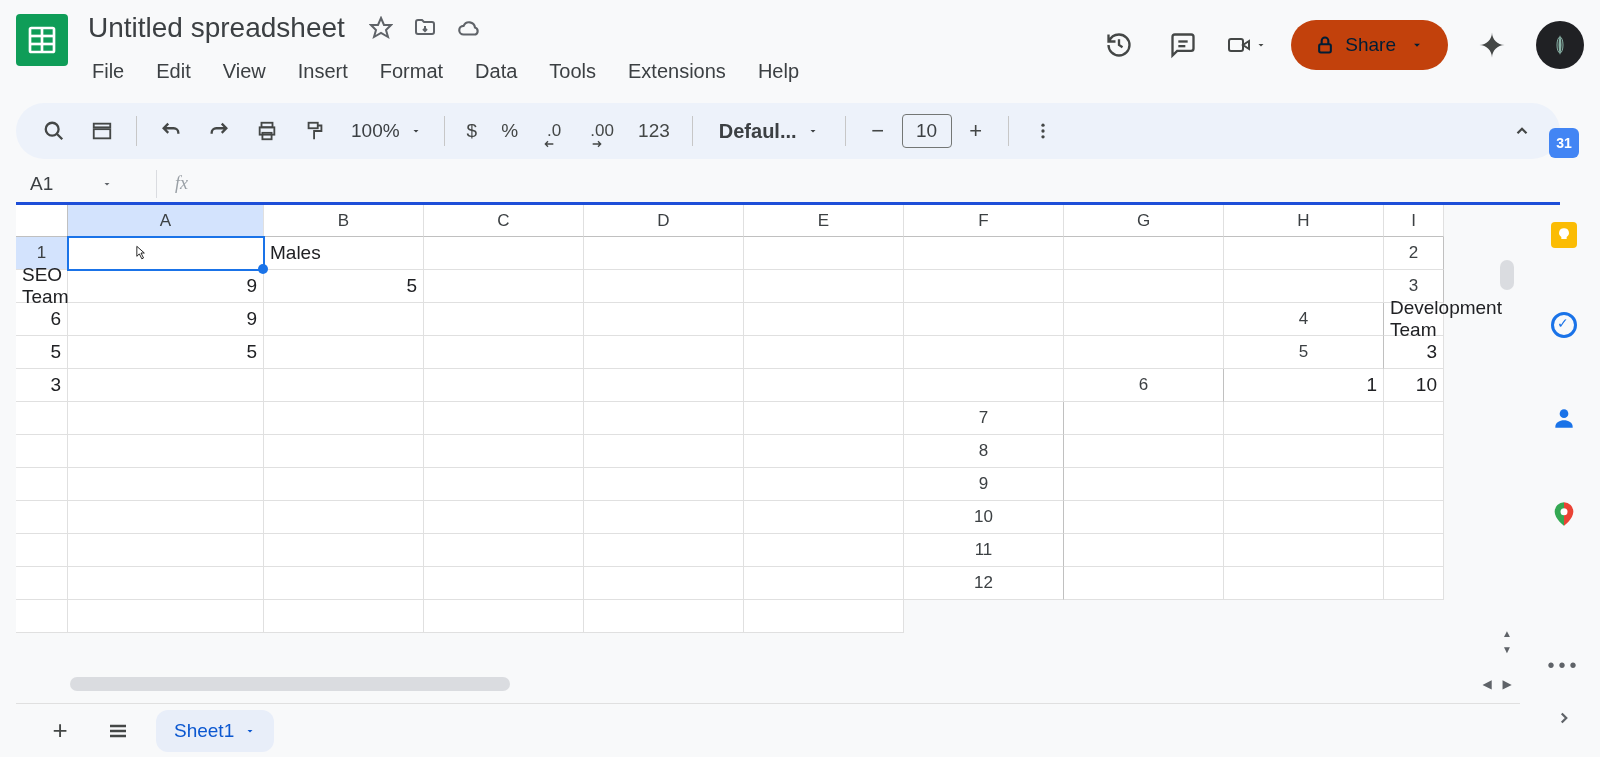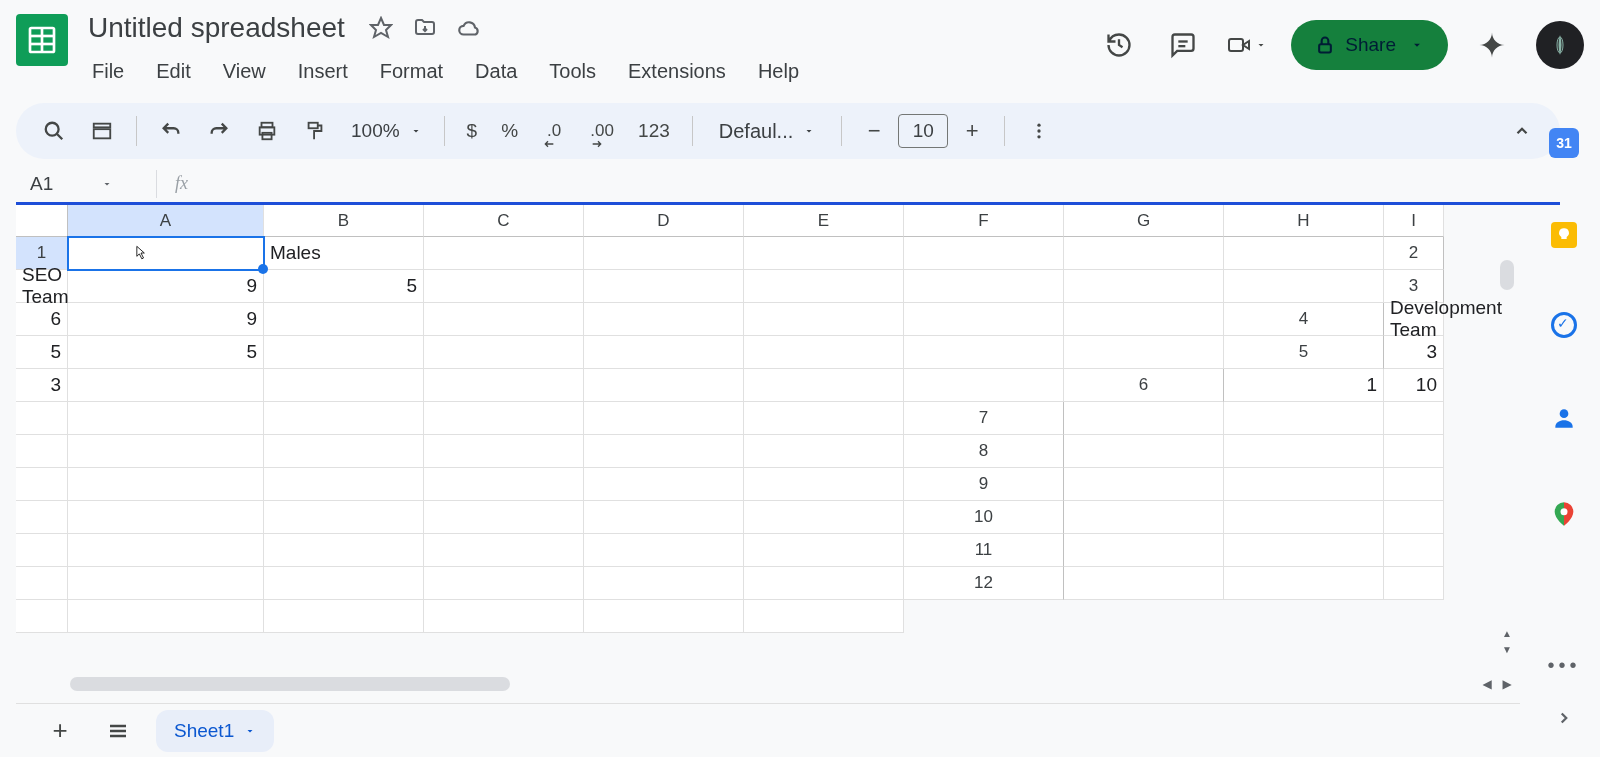--- a/index.html
+++ b/index.html
@@ -11,32 +11,32 @@
 .logo svg { width: 32px; height: 32px; }
 .title-area { flex: 1; }
 .title-row { display: flex; align-items: center; gap: 12px; }
 .doc-title { font-size: 28px; color: #3c4043; font-weight: 400; padding: 4px 8px; }
 .title-icon { width: 32px; height: 32px; display: flex; align-items: center; justify-content: center; color: #5f6368; cursor: pointer; }
 .menubar { display: flex; gap: 8px; margin-top: 6px; }
 .menu-item { font-size: 20px; color: #3c4043; padding: 6px 12px; cursor: pointer; border-radius: 4px; }
 .header-actions { display: flex; align-items: center; gap: 24px; margin-top: 12px; }
 .action-icon { width: 40px; height: 40px; display: flex; align-items: center; justify-content: center; color: #444746; cursor: pointer; }
 .meet-btn { display: flex; align-items: center; gap: 4px; }
-.share-btn { background: #15803d; border-radius: 40px; padding: 14px 24px; display: flex; align-items: center; gap: 10px; font-size: 19px; color: #001d35; cursor: pointer; }
+.share-btn { background: #c2410c; border-radius: 40px; padding: 14px 24px; display: flex; align-items: center; gap: 10px; font-size: 19px; color: #001d35; cursor: pointer; }
 .share-caret { margin-left: 4px; }
 .avatar { width: 48px; height: 48px; border-radius: 50%; background: #202124; display: flex; align-items: center; justify-content: center; }
 .avatar svg { width: 24px; height: 24px; }
 
 
 .toolbar { background: #edf2fa; border-radius: 40px; margin: 14px 40px 6px 16px; padding: 8px 18px; display: flex; align-items: center; gap: 8px; height: 56px; position: relative; }
 .tool-btn { width: 40px; height: 40px; display: flex; align-items: center; justify-content: center; color: #444746; cursor: pointer; border-radius: 4px; font-size: 18px; }
 .tool-sep { width: 1px; height: 30px; background: #c7c7c7; margin: 0 6px; }
 .zoom-sel { display: flex; align-items: center; gap: 10px; font-size: 19px; color: #3c4043; padding: 0 8px; cursor: pointer; }
 .tool-text { font-size: 19px; color: #444746; padding: 0 8px; cursor: pointer; }
-.font-sel { display: flex; align-items: center; gap: 10px; font-size: 20px; color: #3c4043; padding: 0 12px; cursor: pointer; min-width: 120px; }
+.font-sel { display: flex; align-items: center; gap: 10px; font-size: 20px; color: #3c4043; padding: 0 12px; cursor: pointer; min-width: 120px; font-weight: bold; }
 .font-size-group { display: flex; align-items: center; gap: 6px; }
 .fs-btn { width: 36px; height: 36px; display: flex; align-items: center; justify-content: center; color: #444746; cursor: pointer; font-size: 22px; border-radius: 4px; }
 .fs-input { width: 50px; height: 34px; border: 1px solid #747775; border-radius: 4px; text-align: center; font-size: 19px; background: #edf2fa; color: #3c4043; }
 .collapse-btn { position: absolute; right: 18px; }
 
 
 .namebox-row { display: flex; align-items: center; height: 40px; border-bottom: 3px solid #1d4ed8; margin: 4px 40px 0 16px; }
 .namebox { width: 130px; display: flex; align-items: center; padding: 0 14px; font-size: 19px; color: #3c4043; gap: 48px; }
 .namebox-sep { width: 1px; height: 28px; background: #dadce0; margin: 0 10px; }
 .fx-label { font-style: italic; font-size: 18px; color: #9aa0a6; font-family: serif; padding-left: 8px; }

